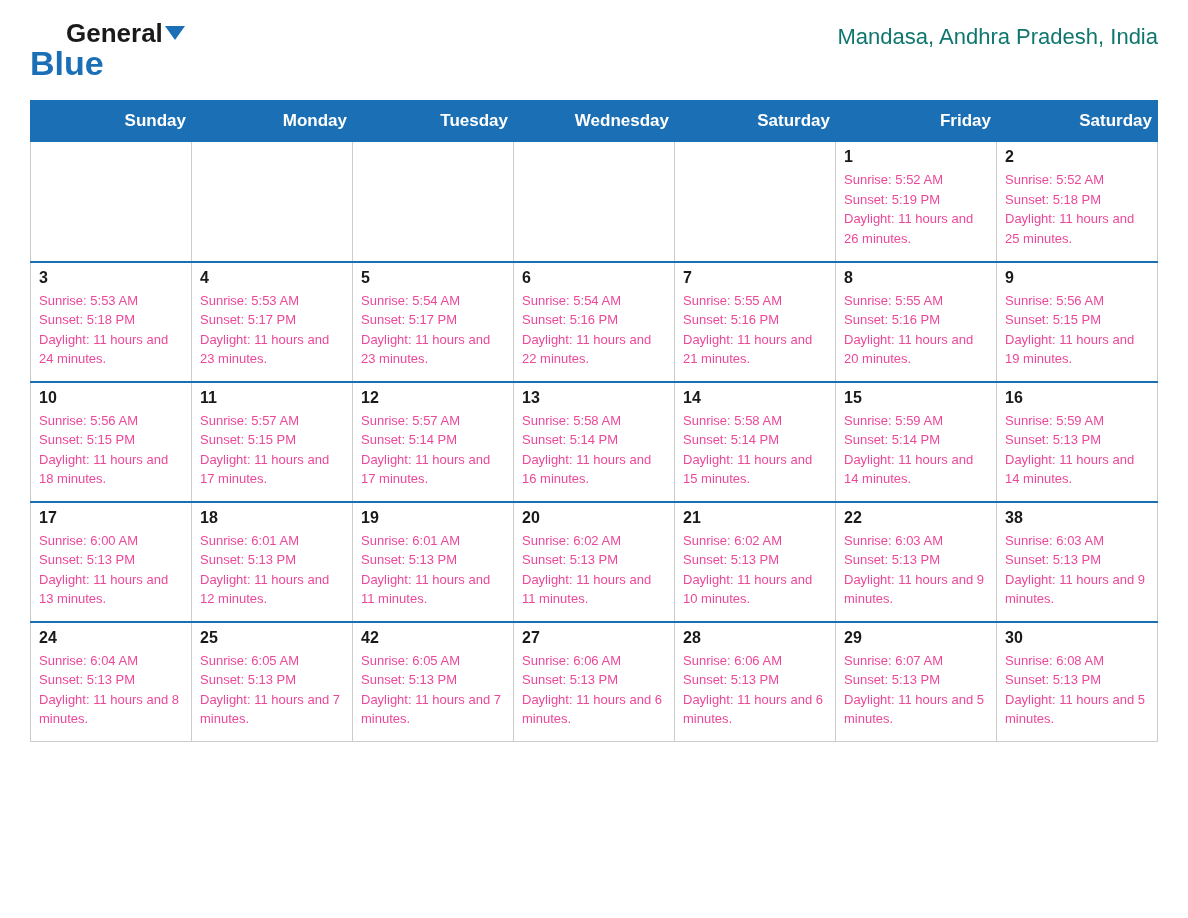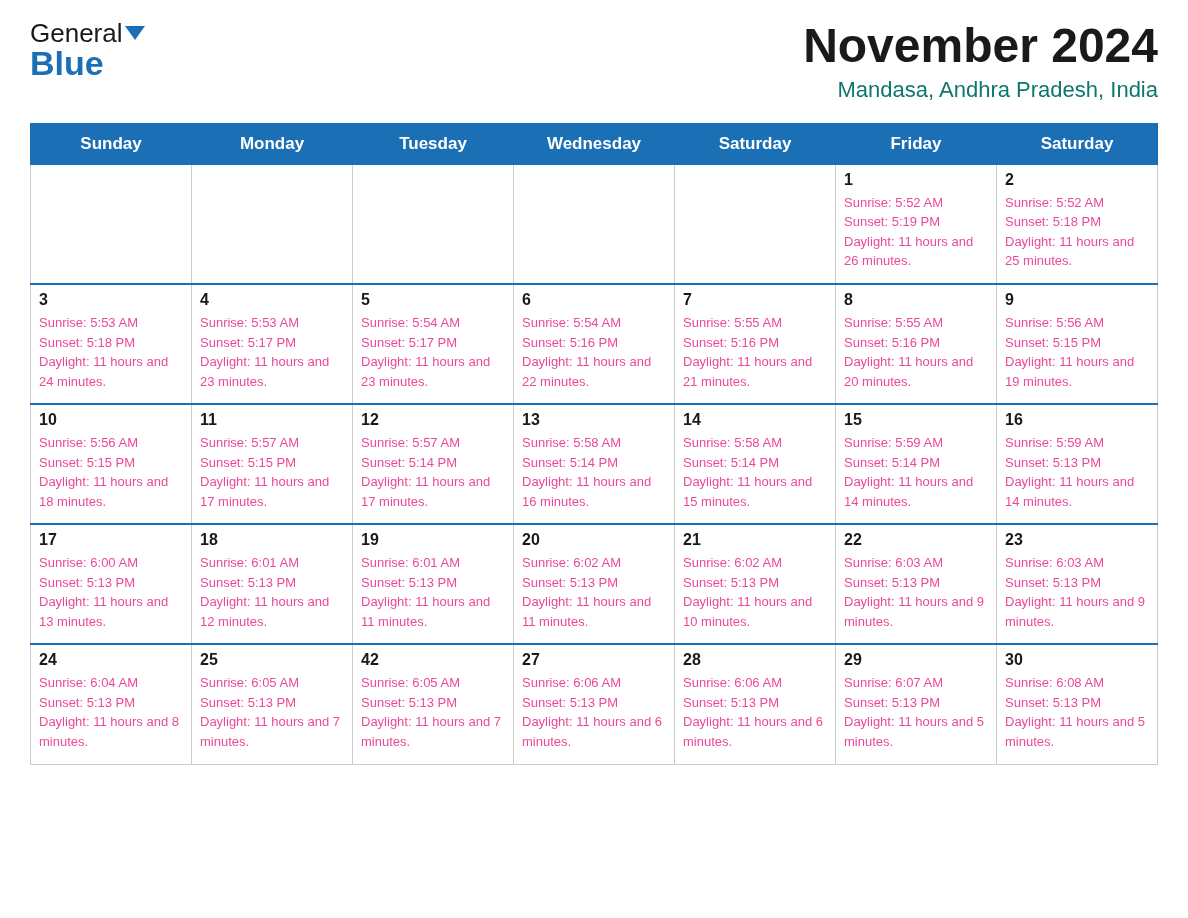--- a/index.html
+++ b/index.html
@@ -16,23 +16,24 @@
       align-items: flex-start;
       margin-bottom: 20px;
     }
     .logo {
       display: flex;
       flex-direction: column;
       align-items: flex-start;
     }
     .logo-general {
       font-size: 26px;
-      font-weight: normal;
+      font-weight: bold;
       color: #1a1a1a;
       line-height: 1;
+      margin-left: 36px;
     }
     .logo-blue {
       font-size: 34px;
       font-weight: bold;
       color: #1a6fb5;
       line-height: 1;
     }
     .logo-triangle {
       display: inline-block;
       width: 0;
@@ -64,22 +65,22 @@
     .calendar {
       width: 100%;
       border-collapse: collapse;
       border: 1px solid #999;
     }
     .calendar th {
       background-color: #1a6fb5;
       color: #fff;
       font-size: 17px;
       font-weight: bold;
-      padding: 10px 16px;
-      text-align: center;
+      padding: 10px 5px;
+      text-align: right;
       border: 1px solid #1a6fb5;
     }
     .calendar td {
       width: 14.28%;
       vertical-align: top;
       padding: 6px 8px;
       border: 1px solid #ccc;
       font-size: 13px;
       color: #333;
       min-height: 110px;
@@ -111,21 +112,20 @@
   <div class="logo">
     <div class="logo-line">
       <span class="logo-general">General</span>
       <span class="logo-triangle"></span>
     </div>
     <div class="logo-line">
       <span class="logo-blue">Blue</span>
     </div>
   </div>
   <div class="title-block">
-    <div class="month-year">November 2024</div>
     <div class="location">Mandasa, Andhra Pradesh, India</div>
   </div>
 </div>
 
 <table class="calendar">
   <thead>
     <tr>
     <th>Sunday</th>
         <th>Monday</th>
         <th>Tuesday</th>
@@ -230,21 +230,21 @@
         </td>
         <td>
           <span class="day-num">21</span>
           <div class="day-info">Sunrise: 6:02 AM<br>Sunset: 5:13 PM<br>Daylight: 11 hours and 10 minutes.</div>
         </td>
         <td>
           <span class="day-num">22</span>
           <div class="day-info">Sunrise: 6:03 AM<br>Sunset: 5:13 PM<br>Daylight: 11 hours and 9 minutes.</div>
         </td>
         <td>
-          <span class="day-num">23</span>
+          <span class="day-num">38</span>
           <div class="day-info">Sunrise: 6:03 AM<br>Sunset: 5:13 PM<br>Daylight: 11 hours and 9 minutes.</div>
         </td>
       </tr>
       <tr class="row-separator">
         <td>
           <span class="day-num">24</span>
           <div class="day-info">Sunrise: 6:04 AM<br>Sunset: 5:13 PM<br>Daylight: 11 hours and 8 minutes.</div>
         </td>
         <td>
           <span class="day-num">25</span>

